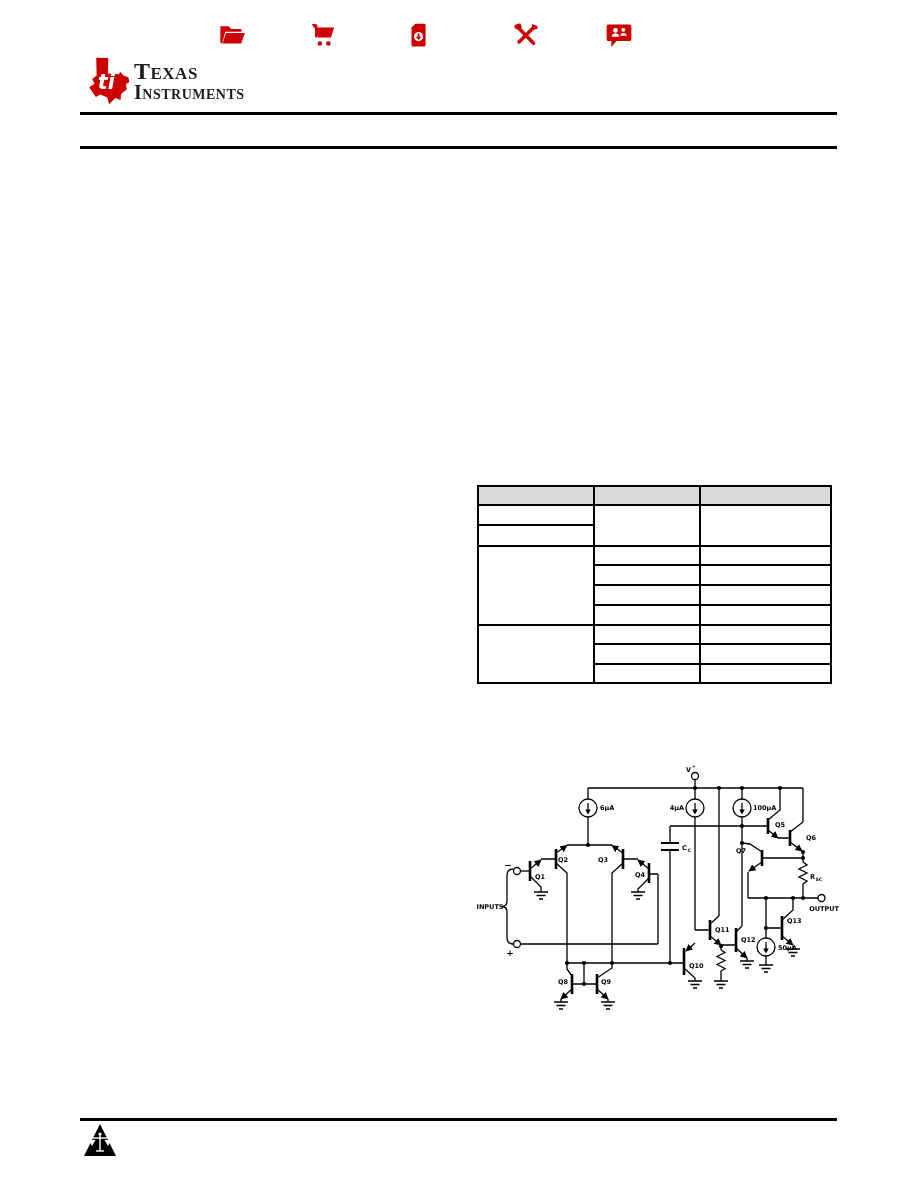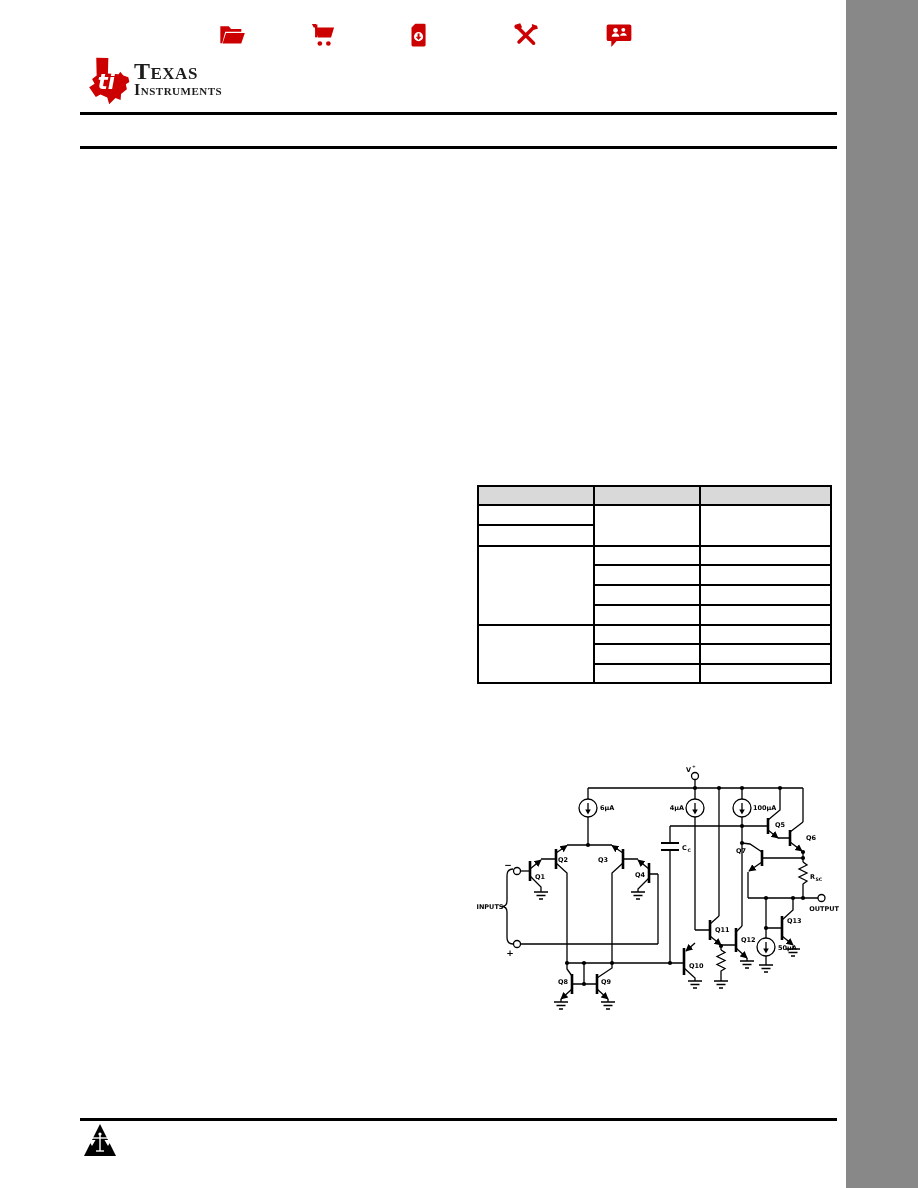--- a/index.html
+++ b/index.html
@@ -1,29 +1,29 @@
 <!DOCTYPE html>
 <html><head>
 <meta charset="utf-8">
 <style>
   html,body{margin:0;padding:0;background:#888;}
-  #page{position:relative;width:846px;height:1188px;background:#ffffff;overflow:hidden;
+  #page{position:relative;width:918px;height:1188px;background:#ffffff;overflow:hidden;
         font-family:"Liberation Sans",sans-serif;}
   .rule{position:absolute;left:80px;width:757px;background:#000;}
   #rule-top1{top:112px;height:3px;}
   #rule-top2{top:146px;height:2.5px;}
   #rule-bottom{top:1118px;height:3px;}
   .hicon{position:absolute;top:21px;width:28px;height:28px;}
   .hicon svg{width:100%;height:100%;}
   #logo{position:absolute;left:80px;top:56px;width:230px;height:50px;}
   #logo-mark{position:absolute;left:0;top:0;width:50px;height:47px;}
   #logo-text{position:absolute;left:54px;top:3px;color:#1d1d1d;
              font-family:"Liberation Serif",serif;font-variant:small-caps;font-weight:600;line-height:1;}
   #logo-line1{font-size:24px;letter-spacing:0.5px;}
-  #logo-line2{font-size:16px;letter-spacing:0.5px;margin-top:-1px;}
+  #logo-line2{font-size:20px;letter-spacing:0.5px;margin-top:-1px;}
   
   #spec-table{position:absolute;left:477px;top:485px;border-collapse:collapse;table-layout:fixed;}
   #spec-table td,#spec-table th{border:2px solid #000;padding:0;font-size:9px;}
   #spec-table th{background:#d9d9d9;height:17px;}
   .ca{width:114px;} .cb{width:104px;} .cc{width:129px;}
   
   #schematic{position:absolute;left:476px;top:758px;width:366px;height:262px;}
   #schematic svg{width:100%;height:100%;}
   .wire{stroke:#000;stroke-width:1.3;fill:none;}
   .bar{stroke:#000;stroke-width:2.6;fill:none;}

